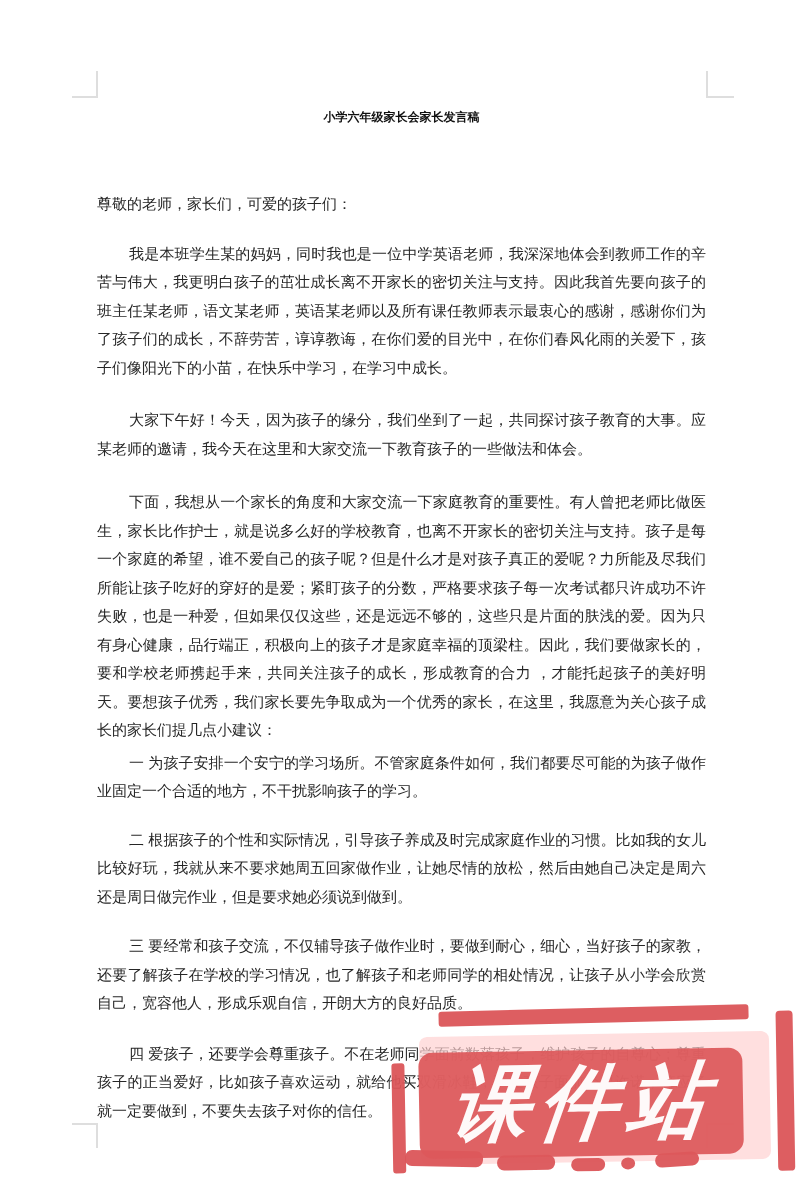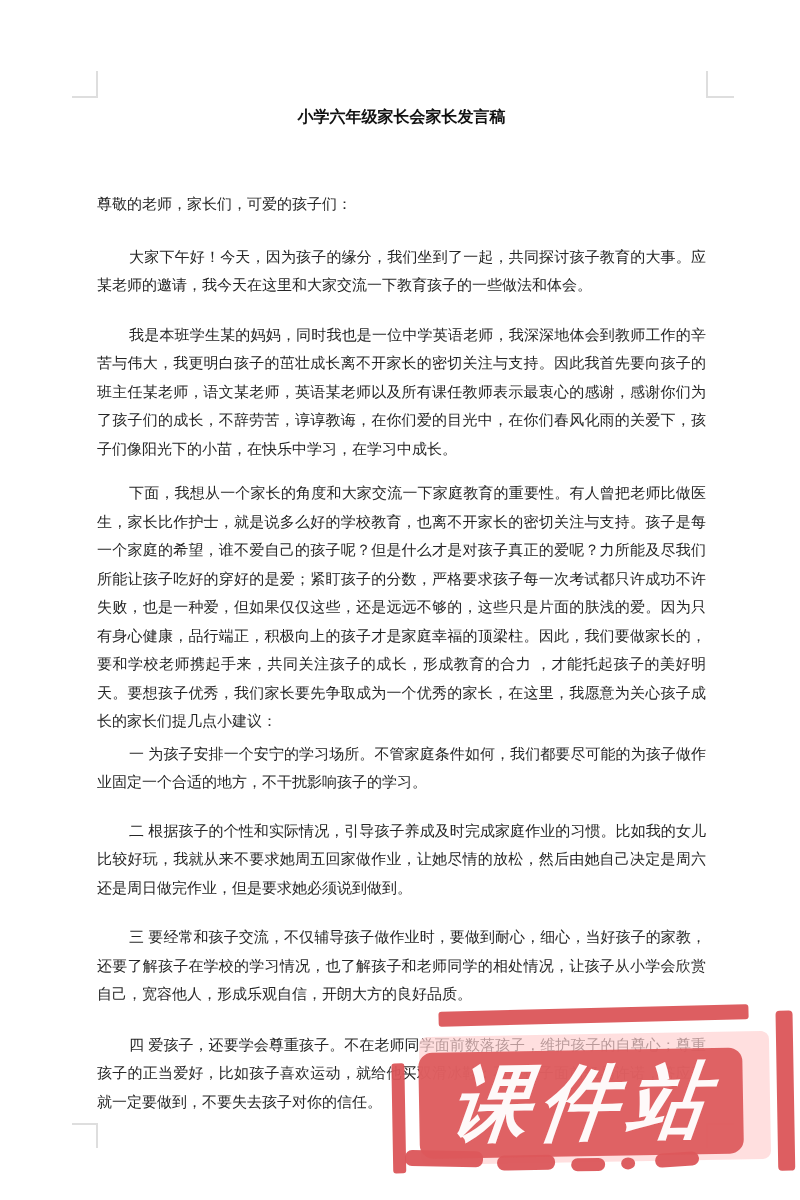--- a/index.html
+++ b/index.html
@@ -28,36 +28,36 @@
     top: 0;
     width: 609px;
     color: #262626;
     font-size: 15px;
     line-height: 28.5px;
     text-align: justify;
     z-index: 2;
   }
   .doc-title {
     margin: 104px 0 0 0;
-    font-size: 16px;
+    font-size: 12px;
     line-height: 26px;
     font-weight: bold;
     text-align: center;
     color: #111111;
   }
   .salutation {
     margin: 60px 0 12px 0;
     text-indent: 0;
   }
   .para {
     margin: 21px 0 0 0;
     text-indent: 32px;
   }
   .para.p1 { margin-top: 24px; }
-  .para.p3 { margin-top: 16px; }
+  .para.p3 { margin-top: 25px; }
   .item { margin: 21px 0 0 0; text-indent: 32px; }
   .item.i1 { margin-top: 4px; }
   .item.i2 { margin-top: 20px; }
   .item.i4 { margin-top: 22px; }
 
   
   .stamp {
     position: absolute;
     left: 392px;
     top: 1008px;
@@ -111,22 +111,22 @@
 <div class="page">
 
   <div class="crop-mark tl"></div>
   <div class="crop-mark tr"></div>
   <div class="crop-mark bl"></div>
   <div class="crop-mark br"></div>
 
   <div class="content">
     <h1 class="doc-title">小学六年级家长会家长发言稿</h1>
     <p class="salutation">尊敬的老师，家长们，可爱的孩子们：</p>
+    <p class="para p2">我是本班学生某的妈妈，同时我也是一位中学英语老师，我深深地体会到教师工作的辛苦与伟大，我更明白孩子的茁壮成长离不开家长的密切关注与支持。因此我首先要向孩子的班主任某老师，语文某老师，英语某老师以及所有课任教师表示最衷心的感谢，感谢你们为了孩子们的成长，不辞劳苦，谆谆教诲，在你们爱的目光中，在你们春风化雨的关爱下，孩子们像阳光下的小苗，在快乐中学习，在学习中成长。</p>
     <p class="para p1">大家下午好！今天，因为孩子的缘分，我们坐到了一起，共同探讨孩子教育的大事。应某老师的邀请，我今天在这里和大家交流一下教育孩子的一些做法和体会。</p>
-    <p class="para p2">我是本班学生某的妈妈，同时我也是一位中学英语老师，我深深地体会到教师工作的辛苦与伟大，我更明白孩子的茁壮成长离不开家长的密切关注与支持。因此我首先要向孩子的班主任某老师，语文某老师，英语某老师以及所有课任教师表示最衷心的感谢，感谢你们为了孩子们的成长，不辞劳苦，谆谆教诲，在你们爱的目光中，在你们春风化雨的关爱下，孩子们像阳光下的小苗，在快乐中学习，在学习中成长。</p>
     <p class="para p3">下面，我想从一个家长的角度和大家交流一下家庭教育的重要性。有人曾把老师比做医生，家长比作护士，就是说多么好的学校教育，也离不开家长的密切关注与支持。孩子是每一个家庭的希望，谁不爱自己的孩子呢？但是什么才是对孩子真正的爱呢？力所能及尽我们所能让孩子吃好的穿好的是爱；紧盯孩子的分数，严格要求孩子每一次考试都只许成功不许失败，也是一种爱，但如果仅仅这些，还是远远不够的，这些只是片面的肤浅的爱。因为只有身心健康，品行端正，积极向上的孩子才是家庭幸福的顶梁柱。因此，我们要做家长的，要和学校老师携起手来，共同关注孩子的成长，形成教育的合力 ，才能托起孩子的美好明天。要想孩子优秀，我们家长要先争取成为一个优秀的家长，在这里，我愿意为关心孩子成长的家长们提几点小建议：</p>
     <p class="item i1">一 为孩子安排一个安宁的学习场所。不管家庭条件如何，我们都要尽可能的为孩子做作业固定一个合适的地方，不干扰影响孩子的学习。</p>
     <p class="item i2">二 根据孩子的个性和实际情况，引导孩子养成及时完成家庭作业的习惯。比如我的女儿比较好玩，我就从来不要求她周五回家做作业，让她尽情的放松，然后由她自己决定是周六还是周日做完作业，但是要求她必须说到做到。</p>
     <p class="item i3">三 要经常和孩子交流，不仅辅导孩子做作业时，要做到耐心，细心，当好孩子的家教，还要了解孩子在学校的学习情况，也了解孩子和老师同学的相处情况，让孩子从小学会欣赏自己，宽容他人，形成乐观自信，开朗大方的良好品质。</p>
     <p class="item i4">四 爱孩子，还要学会尊重孩子。不在老师同学面前数落孩子，维护孩子的自尊心；尊重孩子的正当爱好，比如孩子喜欢运动，就给他买双滑冰鞋；不在孩子面前轻易许诺，答应了就一定要做到，不要失去孩子对你的信任。</p>
   </div>
 
   <div class="stamp">
     <div class="stamp-plate"></div>
     <div class="stamp-bar top"></div>

